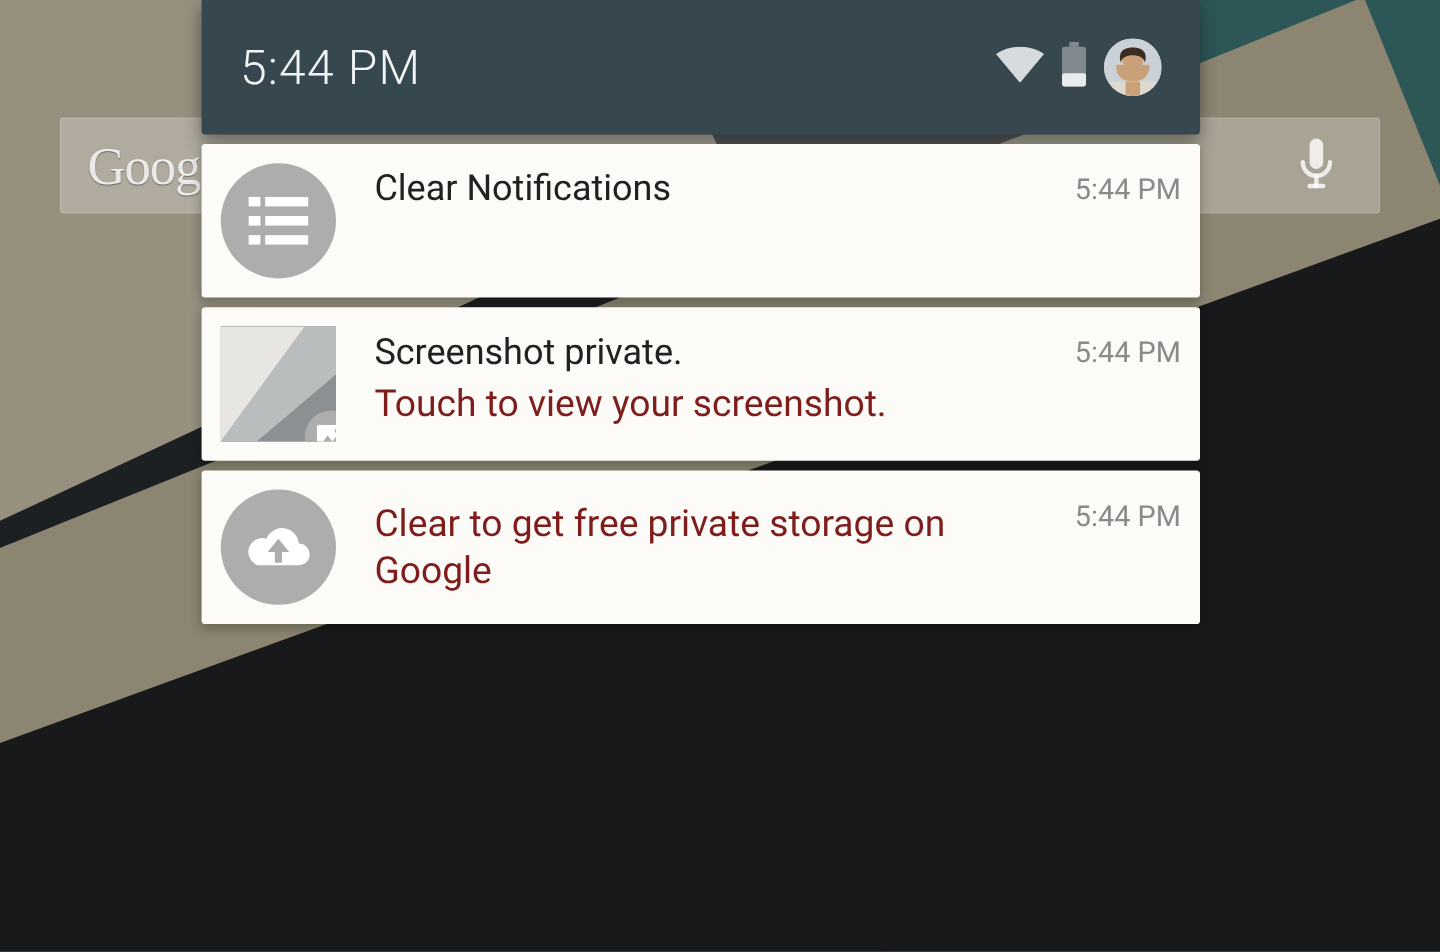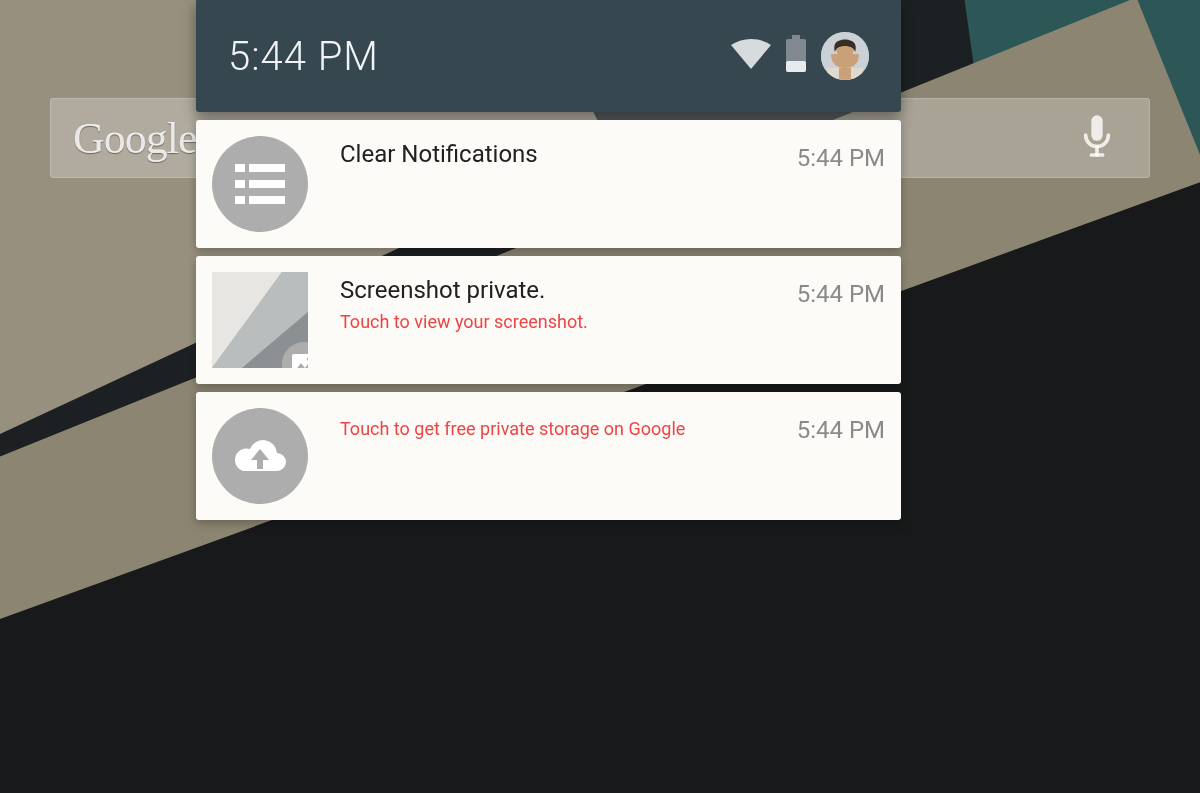--- a/index.html
+++ b/index.html
@@ -15,37 +15,37 @@
   .shade {position:absolute;inset:0;background:rgba(0,0,0,0.30);} 
   
   .search-bar{position:absolute;left:50px;top:98px;width:1100px;height:80px;
     background:rgba(240,240,240,0.28);border:1px solid rgba(255,255,255,0.18);
     border-radius:3px;display:flex;align-items:center;padding:0 22px;
     -webkit-backdrop-filter:blur(1px);}
   .google-logo{font-family:Georgia,"Times New Roman",serif;font-size:44px;font-weight:400;
     color:rgba(255,255,255,0.85);text-shadow:0 1px 1px rgba(0,0,0,0.4);letter-spacing:-1px;}
   .mic-btn{margin-left:auto;display:flex;align-items:center;justify-content:center;width:60px;height:60px;}
   
-  .shade-panel{position:absolute;left:196px;top:0;width:705px;}
+  .shade-panel{position:absolute;left:168px;top:0;width:832px;}
   .status-bar{height:112px;background:#37474f;border-radius:0 0 3px 3px;
     box-shadow:0 6px 14px rgba(0,0,0,0.4);display:flex;align-items:center;padding:0 32px;}
   .status-time{color:#f1f4f6;font-size:40px;font-weight:300;letter-spacing:1px;}
   .status-right{margin-left:auto;display:flex;align-items:center;gap:14px;}
   .avatar{width:48px;height:48px;border-radius:50%;background:#b8c0c6;overflow:hidden;}
   .avatar svg{width:100%;height:100%;display:block;}
   
   .card{background:#fcfbf8;border-radius:3px;margin-top:8px;
     box-shadow:0 3px 10px rgba(0,0,0,0.28);display:flex;align-items:flex-start;padding:16px;gap:32px;min-height:128px;}
   .card:first-of-type{margin-top:32px;}
   .card-icon{width:96px;height:96px;border-radius:50%;background:#adadad;display:flex;align-items:center;justify-content:center;flex:0 0 96px;position:relative;}
   .card-icon.thumb{border-radius:0;background:#8a8a8a;overflow:hidden;}
   .card-icon.thumb .badge{position:absolute;right:-18px;bottom:-18px;width:44px;height:44px;border-radius:50%;background:#adadad;display:flex;align-items:center;justify-content:center;}
   .card-body{flex:1 1 auto;display:flex;flex-direction:column;justify-content:flex-start;padding-top:4px;}
-  .card-title{font-size:24px;color:#212121;margin:0;line-height:1.2;}
-  .card-text {font-size:18px;color:#ef4444;margin:6px 0 0 0;line-height:1.25;}
+  .card-title{font-size:30px;color:#212121;margin:0;line-height:1.2;}
+  .card-text {font-size:31px;color:#7f1d1d;margin:6px 0 0 0;line-height:1.25;}
   .card-time {font-size:24px;color:#8a8a8a;white-space:nowrap;padding-top:8px;}
   
   .thumb-img{width:100%;height:100%;}
 </style>
 </head>
 <body>
 
 <div class="wallpaper">
 
   <div class="slab teal" style="left:990px;top:-120px;width:600px;height:560px;transform:rotate(-8deg);"></div>
@@ -139,18 +139,18 @@
   </div>
 
   <div class="card">
     <div class="card-icon">
       <svg width="58" height="42" viewBox="0 0 58 42">
         <path d="M46 18a14 14 0 0 0-27-4A11 11 0 0 0 12 36h34a9 9 0 0 0 0-18z" fill="#fff"></path>
         <polygon points="29,14 20,25 26,25 26,34 32,34 32,25 38,25" fill="#adadad"></polygon>
       </svg>
     </div>
     <div class="card-body">
-      <p class="card-text">Touch to get free private storage on Google</p>
+      <p class="card-text">Clear to get free private storage on Google</p>
     </div>
     <span class="card-time">5:44 PM</span>
   </div>
 
 </div>
 
 </body></html>

